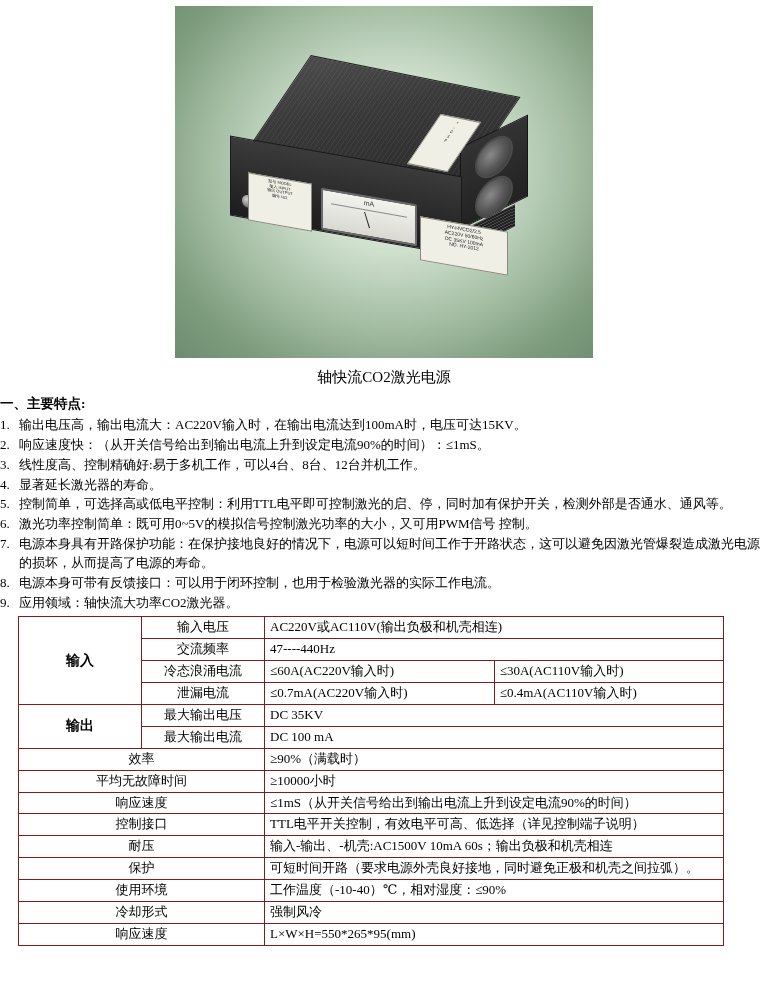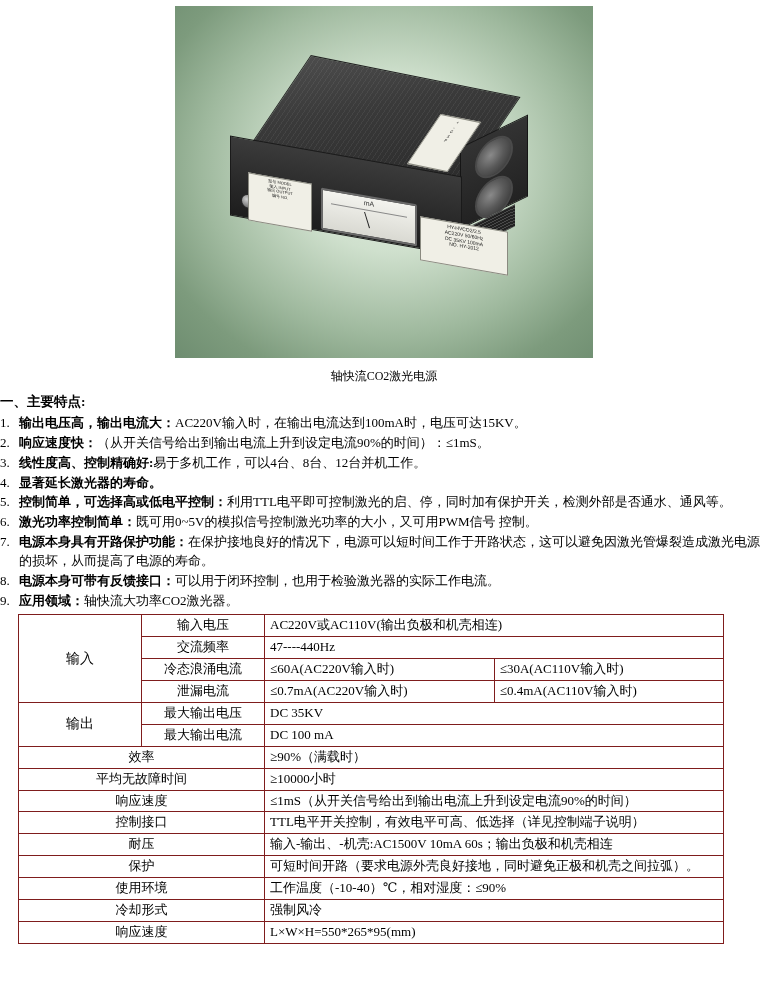--- a/index.html
+++ b/index.html
@@ -171,21 +171,21 @@
     position: absolute;
     left: 292px;
     top: 210px;
     width: 48px;
     height: 22px;
     transform: skewY(-26deg);
     background: repeating-linear-gradient(0deg, #4a4a4a 0px, #4a4a4a 1px, #222 1px, #222 3px);
   }
   .caption {
     margin-top: 10px;
-    font-size: 12px;
+    font-size: 15px;
     text-align: center;
   }
 
   
   .content {
     padding: 0 0;
     margin-top: 8px;
   }
   .sec-title {
     font-weight: bold;
@@ -206,21 +206,21 @@
   }
   ol.features li .num {
     width: 19px;
     flex: 0 0 19px;
     font-weight: normal;
   }
   ol.features li .txt {
     flex: 1;
   }
   ol.features li .lead {
-    font-weight: bold;
+    font-weight: normal;
   }
 
   
   table.spec {
     border-collapse: collapse;
     width: 706px;
     margin: 4px 0 0 18px;
     font-size: 13px;
   }
   table.spec td {
@@ -237,21 +237,21 @@
   }
   td.sublabel {
     text-align: center;
     width: 112px;
   }
   td.val {
     text-align: left;
   }
   td.grouphead {
     text-align: center;
-    font-weight: normal;
+    font-weight: bold;
     width: 112px;
     font-size: 14px;
   }
 </style>
 </head>
 <body>
 
 <div class="page">
 
   <div class="figure">

